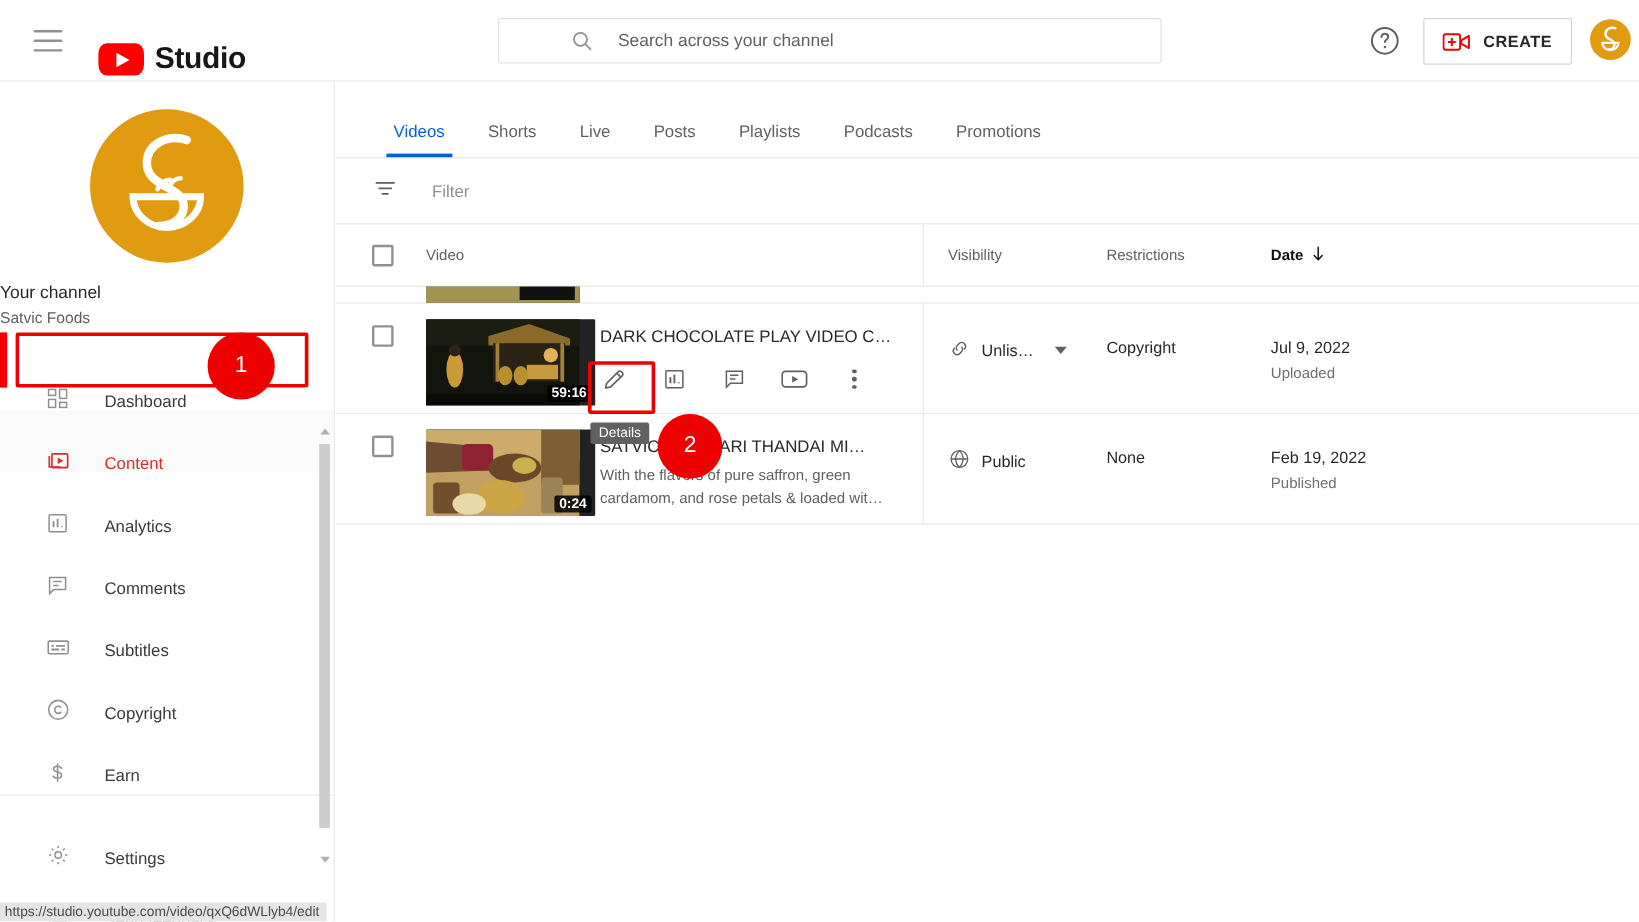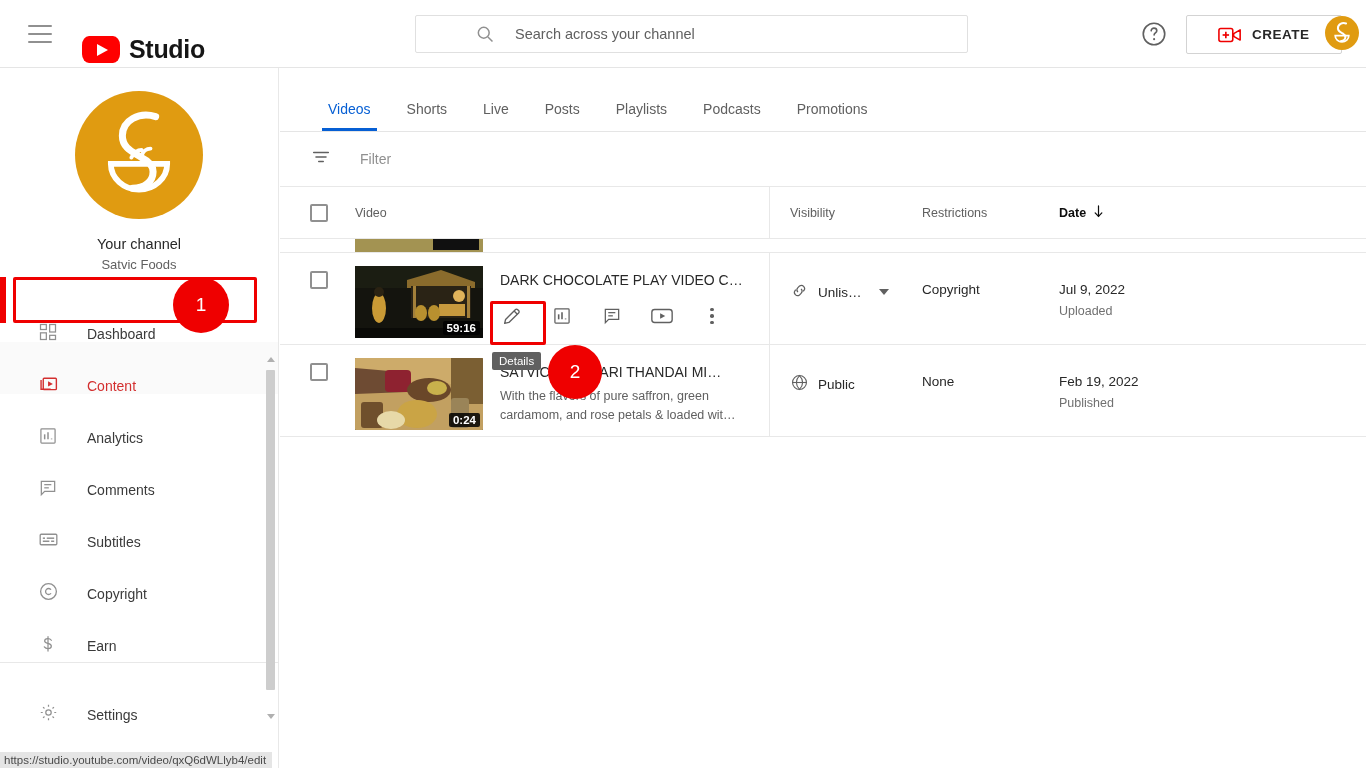--- a/index.html
+++ b/index.html
@@ -56,21 +56,21 @@
   .search-placeholder {
     margin-left: 20px; color: #606060; font-size: 14.5px;
   }
 
   .help-btn {
     position: absolute; left: 1140px; top: 20px;
     width: 28px; height: 28px; cursor: pointer;
   }
   .create-btn {
     position: absolute; left: 1186px; top: 15px;
-    height: 39px; padding: 0 31px;
+    height: 39px; padding: 0 15px;
     border: 1px solid #d3d3d3; border-radius: 2px;
     display: flex; align-items: center; gap: 10px;
     background: #fff; cursor: pointer;
   }
   .create-label {
     font-size: 13.5px; font-weight: 600; color: #282828; letter-spacing: 0.5px;
   }
   .avatar-top {
     position: absolute; left: 1325px; top: 16px;
     width: 34px; height: 34px; border-radius: 50%;
@@ -80,21 +80,21 @@
   }
 
   
   .sidebar {
     position: absolute; top: 68px; left: 0;
     width: 279px; height: 700px;
     background: #fff;
     border-right: 1px solid #e8e8e8;
     overflow: hidden;
   }
-  .channel-block { padding-top: 23px; text-align: center; }
+  .channel-block { padding-top: 23px; }
   .channel-avatar {
     width: 128px; height: 128px; border-radius: 50%;
     background: #e09b11; margin: 0 auto;
     display: flex; align-items: center; justify-content: center;
     overflow: hidden;
   }
   .your-channel {
     margin-top: 17px; font-size: 14.5px; color: #282828; font-weight: 500;
   }
   .channel-name { margin-top: 5px; font-size: 13px; color: #606060; }
@@ -195,21 +195,21 @@
   .row {
     position: relative; height: 92px;
     border-bottom: 1px solid #e8e8e8;
   }
   .row .vdivider2 {
     position: absolute; left: 489px; top: 0; bottom: 0; width: 1px; background: #e8e8e8;
   }
   .row-check { position: absolute; left: 30px; top: 18px; }
   .thumb {
     position: absolute; left: 75px; top: 13px;
-    width: 128px; height: 72px; border-radius: 1px;
+    width: 141px; height: 72px; border-radius: 1px;
     overflow: hidden; background: #222; cursor: pointer;
   }
   .dur {
     position: absolute; right: 3px; bottom: 3px;
     background: rgba(0,0,0,0.85); color: #fff;
     font-size: 11.5px; font-weight: bold; padding: 1px 4px; border-radius: 2px;
   }
   .vtitle {
     position: absolute; left: 220px; top: 19px; width: 250px;
     font-size: 14px; color: #282828;

